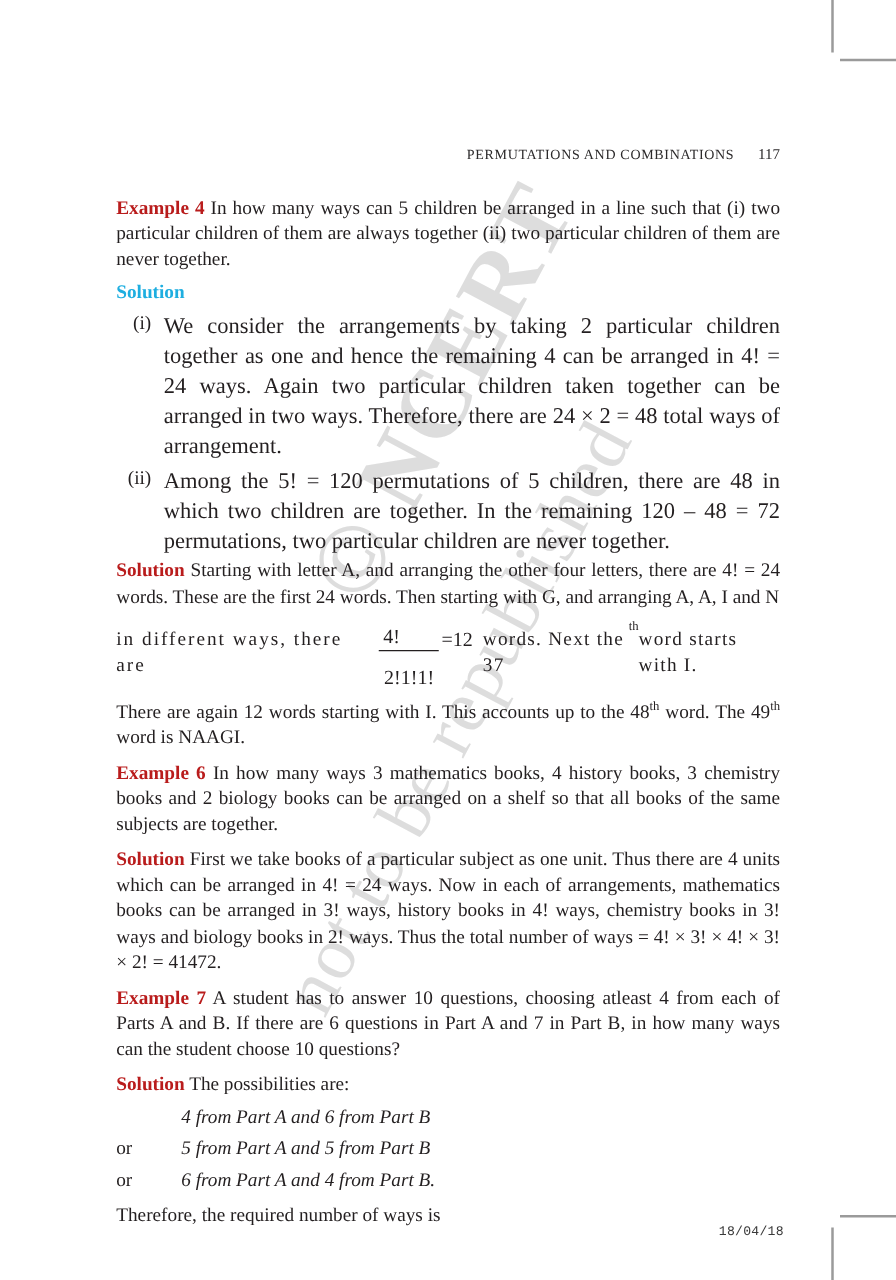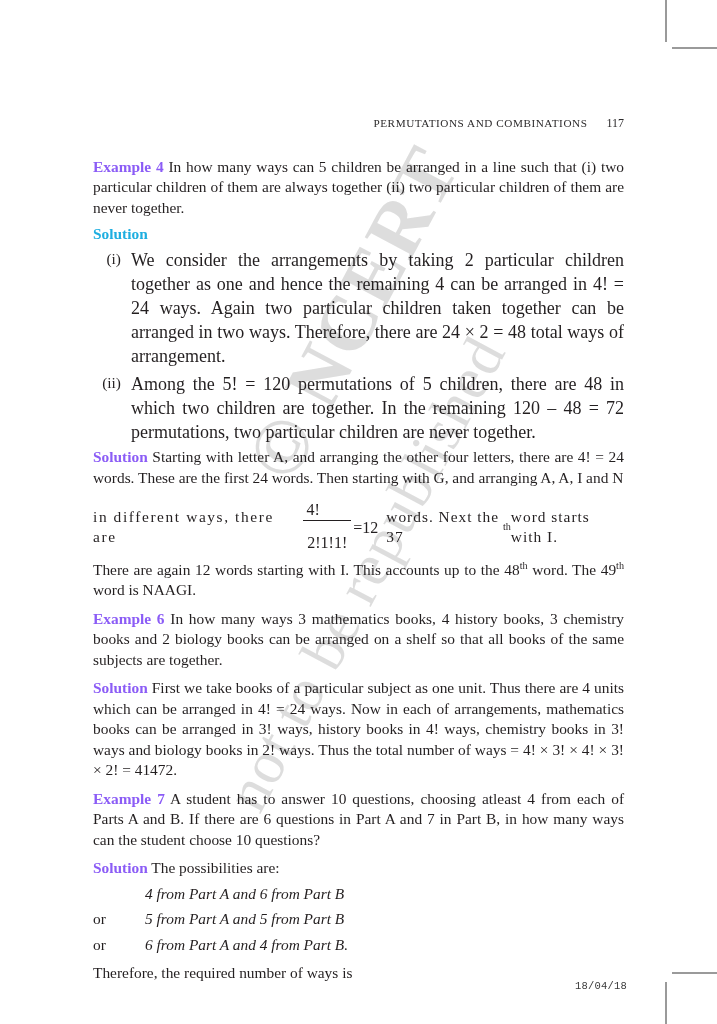--- a/index.html
+++ b/index.html
@@ -99,21 +99,21 @@
     font-size: 15.4px;
     line-height: 1.33;
     text-align: justify;
     text-justify: inter-word;
     color: #231f20;
   }
   p.para.spaced { margin-top: 8px; }
   p.para.tight  { margin-top: 3px; }
 
   .lbl {
-    color: #8b5cf6;
+    color: #b91c1c;
     font-weight: 700;
   }
   .lbl-block {
     color: #1eaee0;
     font-weight: 700;
     font-size: 15.4px;
     line-height: 1.33;
     margin: 6px 0 0 0;
   }
 
@@ -138,21 +138,21 @@
     line-height: 1.33;
     text-align: justify;
     text-justify: inter-word;
   }
 
   sup { font-size: .66em; vertical-align: super; line-height: 0; }
 
   
   .frac-line {
     display: flex;
-    align-items: center;
+    align-items: flex-start;
     margin-top: 14px;
     font-size: 15.4px;
     line-height: 1.33;
   }
   .frac-line .seg-l { letter-spacing: 1.6px; }
   .frac-line .seg-r { letter-spacing: 1.0px; }
   .frac {
     display: inline-flex;
     flex-direction: column;
     align-items: center;

